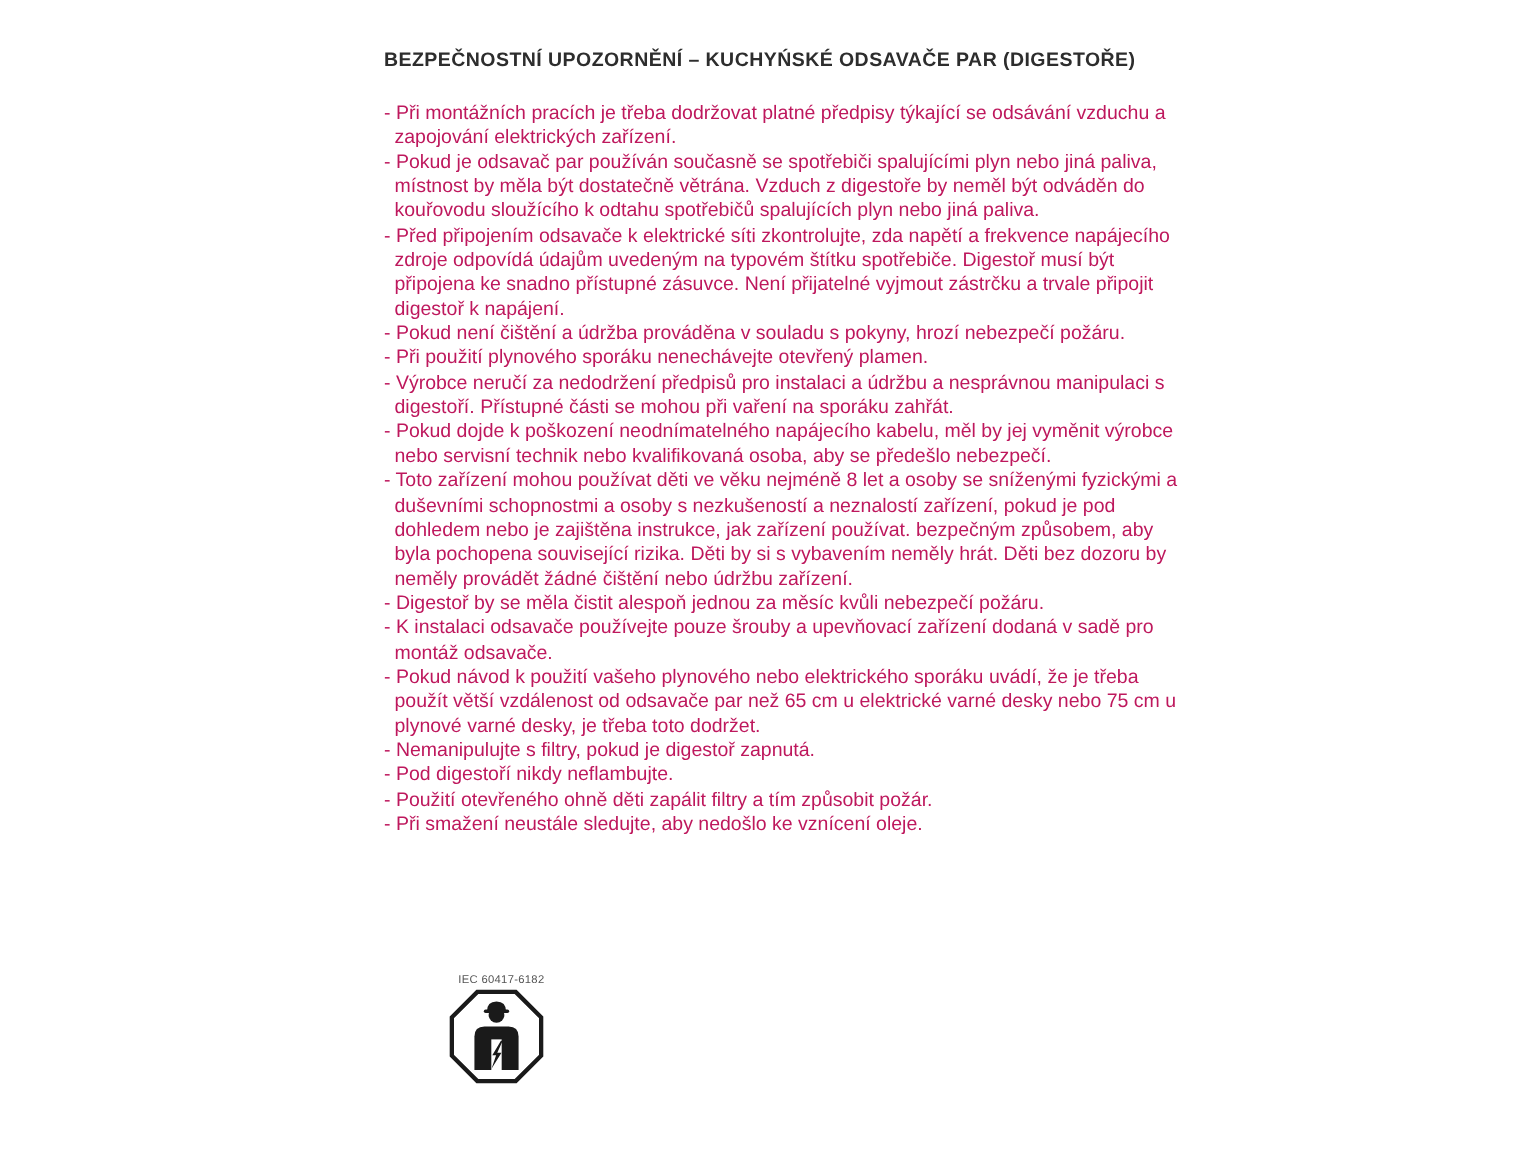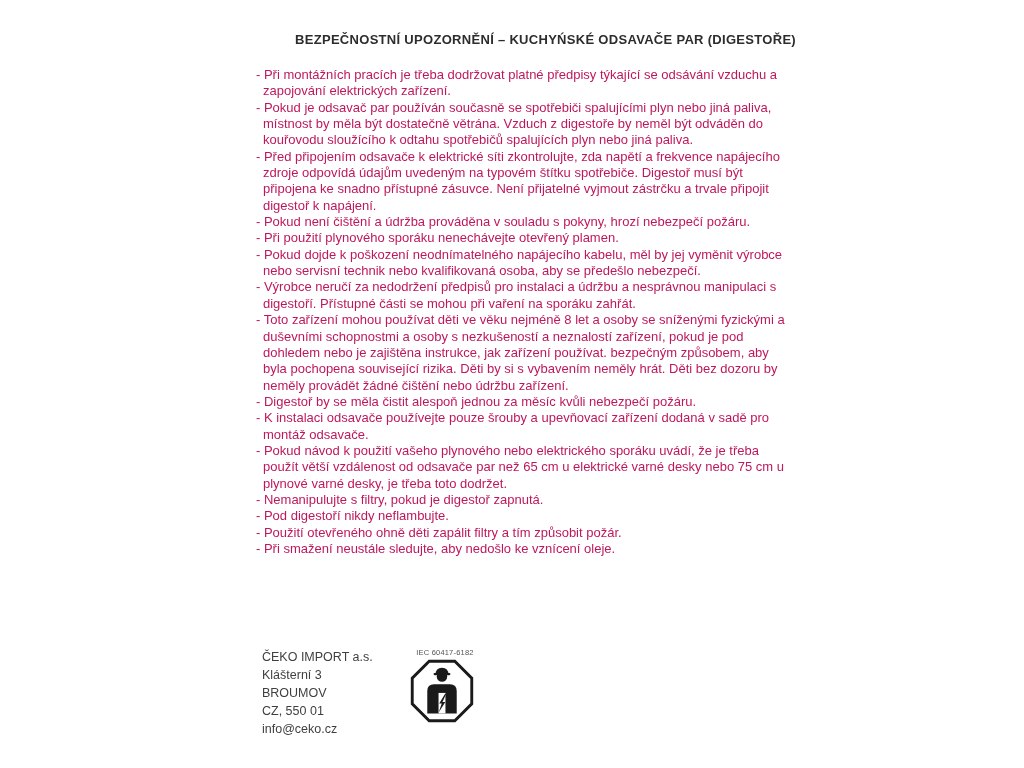--- a/index.html
+++ b/index.html
@@ -15,21 +15,21 @@
     width: 1024px; height: 768px;
     background: #ffffff;
   }
   .content-col {
     position: absolute;
     left: 256px;
     top: 32px;
     width: 540px;
   }
   .doc-title {
-    text-align: right;
+    text-align: left;
     font-size: 13px;
     font-weight: bold;
     letter-spacing: 0.3px;
     color: #2d2d2d;
     margin-bottom: 20px;
     white-space: nowrap;
   }
   .bullet-list {
     color: #be185d;
     font-size: 13px;
@@ -80,23 +80,23 @@
 
         <div class="bullet-item">- Pokud je odsavač par používán současně se spotřebiči spalujícími plyn nebo jiná paliva, místnost by měla být dostatečně větrána. Vzduch z digestoře by neměl být odváděn do kouřovodu sloužícího k odtahu spotřebičů spalujících plyn nebo jiná paliva.</div>
 
         <div class="bullet-item">- Před připojením odsavače k elektrické síti zkontrolujte, zda napětí a frekvence napájecího zdroje odpovídá údajům uvedeným na typovém štítku spotřebiče. Digestoř musí být připojena ke snadno přístupné zásuvce. Není přijatelné vyjmout zástrčku a trvale připojit digestoř k napájení.</div>
 
 
         <div class="bullet-item">- Pokud není čištění a údržba prováděna v souladu s pokyny, hrozí nebezpečí požáru.</div>
 
         <div class="bullet-item">- Při použití plynového sporáku nenechávejte otevřený plamen.</div>
 
+        <div class="bullet-item">- Výrobce neručí za nedodržení předpisů pro instalaci a údržbu a nesprávnou manipulaci s digestoří. Přístupné části se mohou při vaření na sporáku zahřát.</div>
+
         <div class="bullet-item">- Pokud dojde k poškození neodnímatelného napájecího kabelu, měl by jej vyměnit výrobce nebo servisní technik nebo kvalifikovaná osoba, aby se předešlo nebezpečí.</div>
-
-        <div class="bullet-item">- Výrobce neručí za nedodržení předpisů pro instalaci a údržbu a nesprávnou manipulaci s digestoří. Přístupné části se mohou při vaření na sporáku zahřát.</div>
 
         <div class="bullet-item">- Toto zařízení mohou používat děti ve věku nejméně 8 let a osoby se sníženými fyzickými a duševními schopnostmi a osoby s nezkušeností a neznalostí zařízení, pokud je pod dohledem nebo je zajištěna instrukce, jak zařízení používat. bezpečným způsobem, aby byla pochopena související rizika. Děti by si s vybavením neměly hrát. Děti bez dozoru by neměly provádět žádné čištění nebo údržbu zařízení.</div>
 
         <div class="bullet-item">- Digestoř by se měla čistit alespoň jednou za měsíc kvůli nebezpečí požáru.</div>
 
         <div class="bullet-item">- K instalaci odsavače používejte pouze šrouby a upevňovací zařízení dodaná v sadě pro montáž odsavače.</div>
 
         <div class="bullet-item">- Pokud návod k použití vašeho plynového nebo elektrického sporáku uvádí, že je třeba použít větší vzdálenost od odsavače par než 65 cm u elektrické varné desky nebo 75 cm u plynové varné desky, je třeba toto dodržet.</div>
 
         <div class="bullet-item">- Nemanipulujte s filtry, pokud je digestoř zapnutá.</div>
@@ -105,32 +105,20 @@
         <div class="bullet-item">- Pod digestoří nikdy neflambujte.</div>
 
         <div class="bullet-item">- Použití otevřeného ohně děti zapálit filtry a tím způsobit požár.</div>
 
         <div class="bullet-item">- Při smažení neustále sledujte, aby nedošlo ke vznícení oleje.</div>
 
       </div>
   </div>
 
   <div class="footer">
-    <div class="address-block">
-      <div>ČEKO IMPORT a.s.</div>
-      <div class="address-lines">
-
-          <div>Klášterní 3</div>
-
-          <div>BROUMOV</div>
-
-          <div>CZ, 550 01</div>
-        </div>
-      <div>info@ceko.cz</div>
-    </div>
 
     <div class="cert-block">
       <div class="cert-caption">IEC 60417-6182</div>
       <div class="cert-symbol">
         <svg width="64" height="64" viewBox="0 0 100 100" xmlns="http://www.w3.org/2000/svg">
 
           <polygon points="30,3.5 70,3.5 96.5,30 96.5,70 70,96.5 30,96.5 3.5,70 3.5,30" fill="none" stroke="#1a1a1a" stroke-width="4.5" stroke-linejoin="miter"></polygon>
 
           <circle cx="50" cy="27.5" r="8.2" fill="#1a1a1a"></circle>
 

